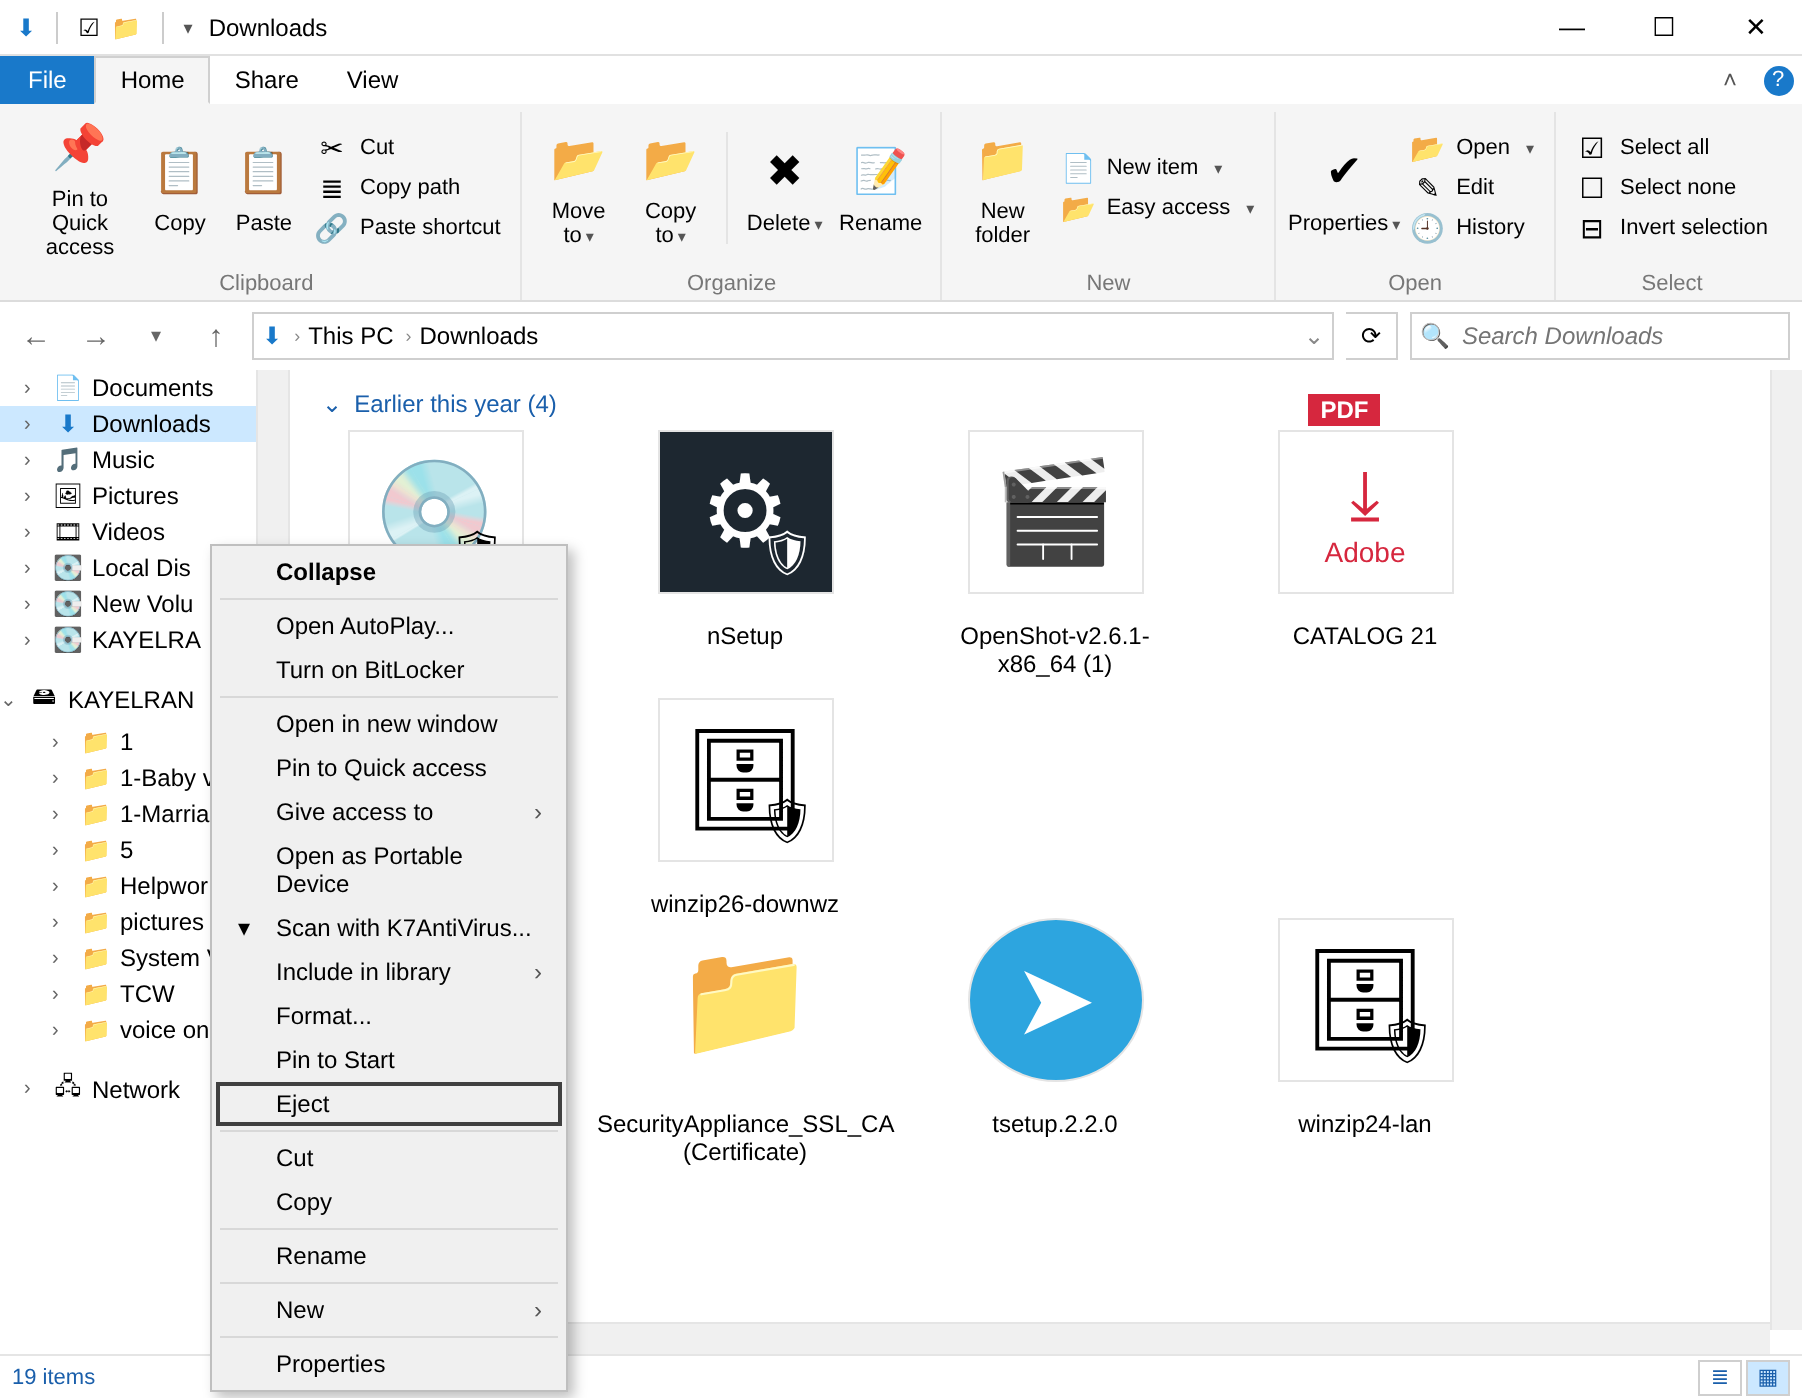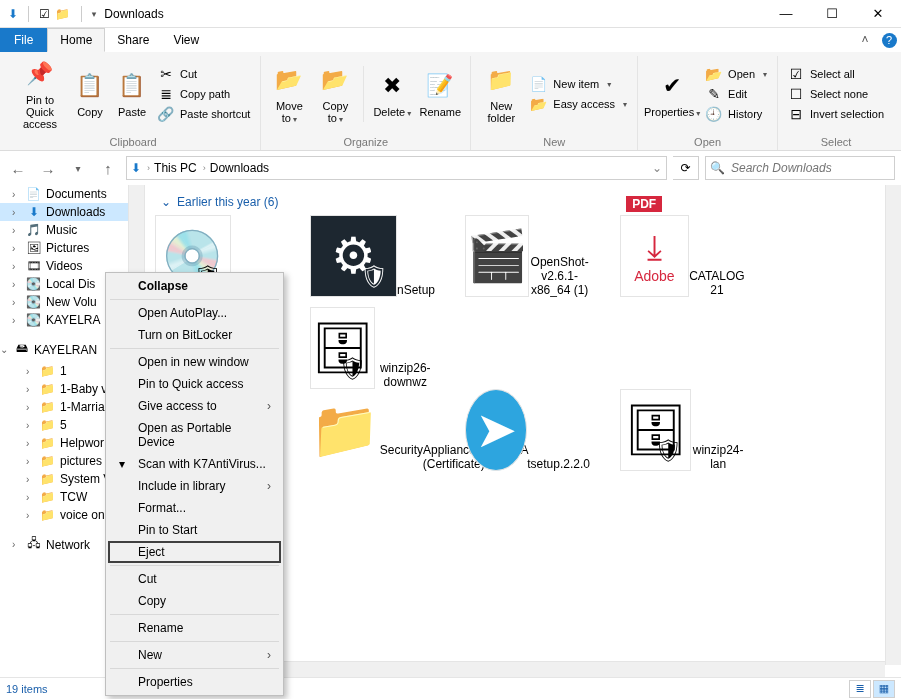--- a/index.html
+++ b/index.html
@@ -51,21 +51,21 @@
   .tree .scroll { position:absolute; right:0; top:0; bottom:0; width:16px; background:#f0f0f0; border-left:1px solid #e5e5e5; }
   .tree ul { list-style: none; }
   .tree li { display: flex; align-items: center; gap: 4px; padding: 2px 4px 2px 12px; font-size: 12px; white-space:nowrap; }
   .tree li.sel { background: #cce8ff; }
   .tree li .exp { width: 10px; color:#666; font-size:10px; }
   .tree li .icn { width: 16px; text-align:center; }
 
   .content { flex:1; position: relative; overflow: hidden; background:#fff; }
   .grouphdr { color:#1a5fab; font-size:12px; padding: 10px 6px 6px 16px; display:flex; align-items:center; gap:6px; }
   .items { display:flex; flex-wrap:wrap; padding: 0 10px; gap: 10px 30px; }
-  .item { width: 125px; display:flex; flex-direction:row; align-items:flex-end; text-align:center; gap:0; font-size:12px; }
+  .item { width: 125px; display:flex; flex-direction:column; align-items:center; text-align:center; gap:14px; font-size:12px; }
   .item .thumb { width: 88px; height: 82px; border:1px solid #e4e4e4; display:flex; align-items:center; justify-content:center; font-size: 50px; background:#fff; position:relative; }
   .item .shield { position:absolute; right:8px; bottom:6px; font-size:22px; }
 
   
   .ctxmenu { position: absolute; left: 105px; top: 272px; width: 179px; background: #f0f0f0; border: 1px solid #bfbfbf; box-shadow: 3px 3px 6px rgba(0,0,0,0.25); z-index: 50; padding: 2px; }
   .ctxmenu .row { display:flex; align-items:center; padding: 4px 10px 4px 30px; font-size:12px; position:relative; }
   .ctxmenu .row .sub { margin-left:auto; color:#555; }
   .ctxmenu .row .icn { position:absolute; left:6px; width:16px; text-align:center; }
   .ctxmenu .sep { border-top:1px solid #d8d8d8; margin:2px 2px; }
   .ctxmenu .hl { border:2px solid #404040; padding:2px 8px 2px 28px; }
@@ -362,21 +362,21 @@
           <span class="icn">🖧</span>
           <span>Network</span>
         </li>
       </ul>
     <div class="scroll"></div>
   </div>
   <div class="content" id="content-area">
     <div class="vscroll"></div>
   <div class="grouphdr">
         <span>⌄</span>
-        <span>Earlier this year (6)</span>
+        <span>Earlier this year (4)</span>
       </div>
       <div class="items">
         <div class="item">
           <div class="thumb">💿<span class="shield">🛡</span></div>
           <div>(installer)</div>
         </div>
         <div class="item">
           <div class="thumb" style="background: rgb(29, 39, 48); color: rgb(255, 255, 255);">⚙<span class="shield">🛡</span></div>
           <div>nSetup</div>
         </div>

